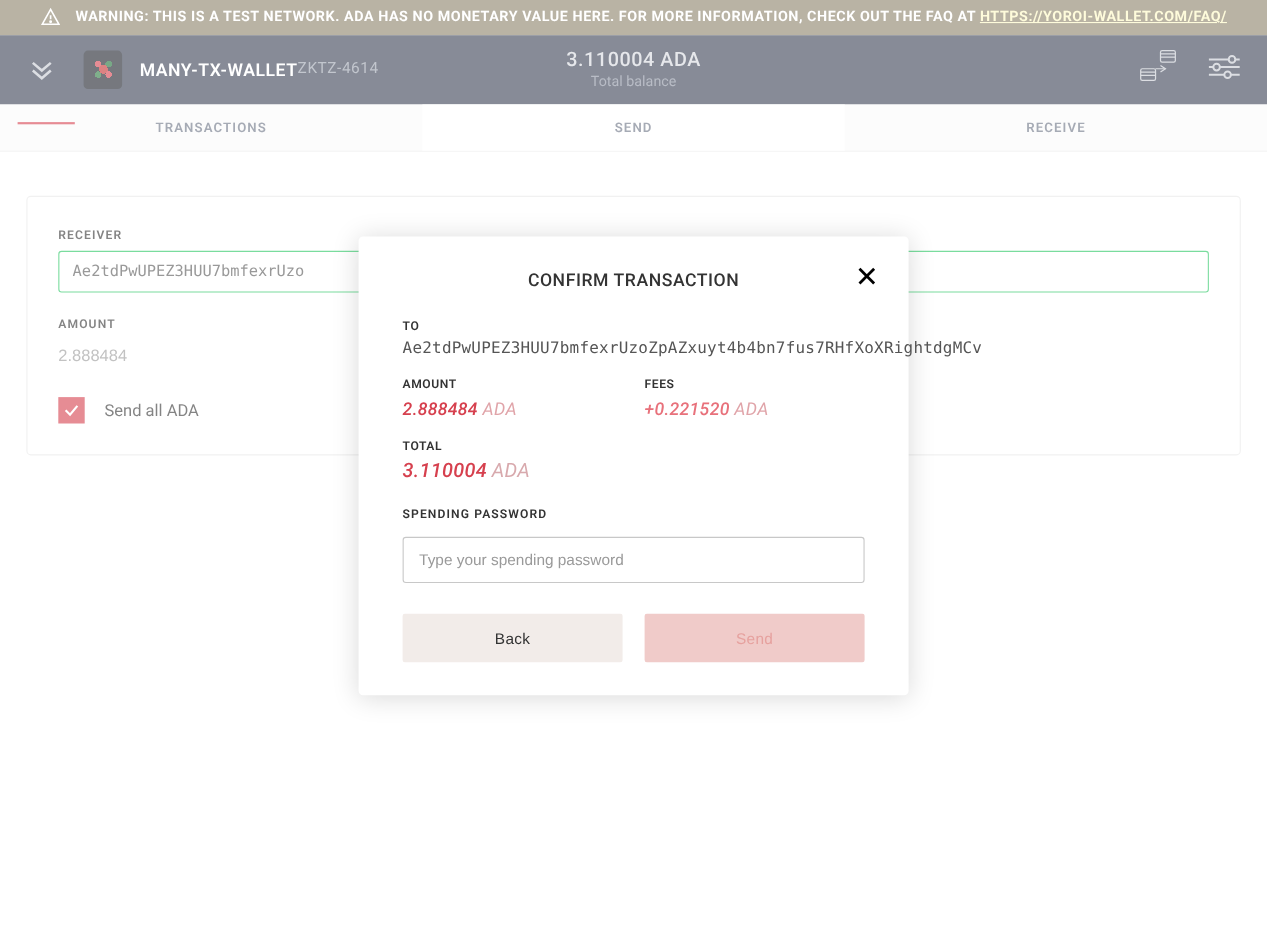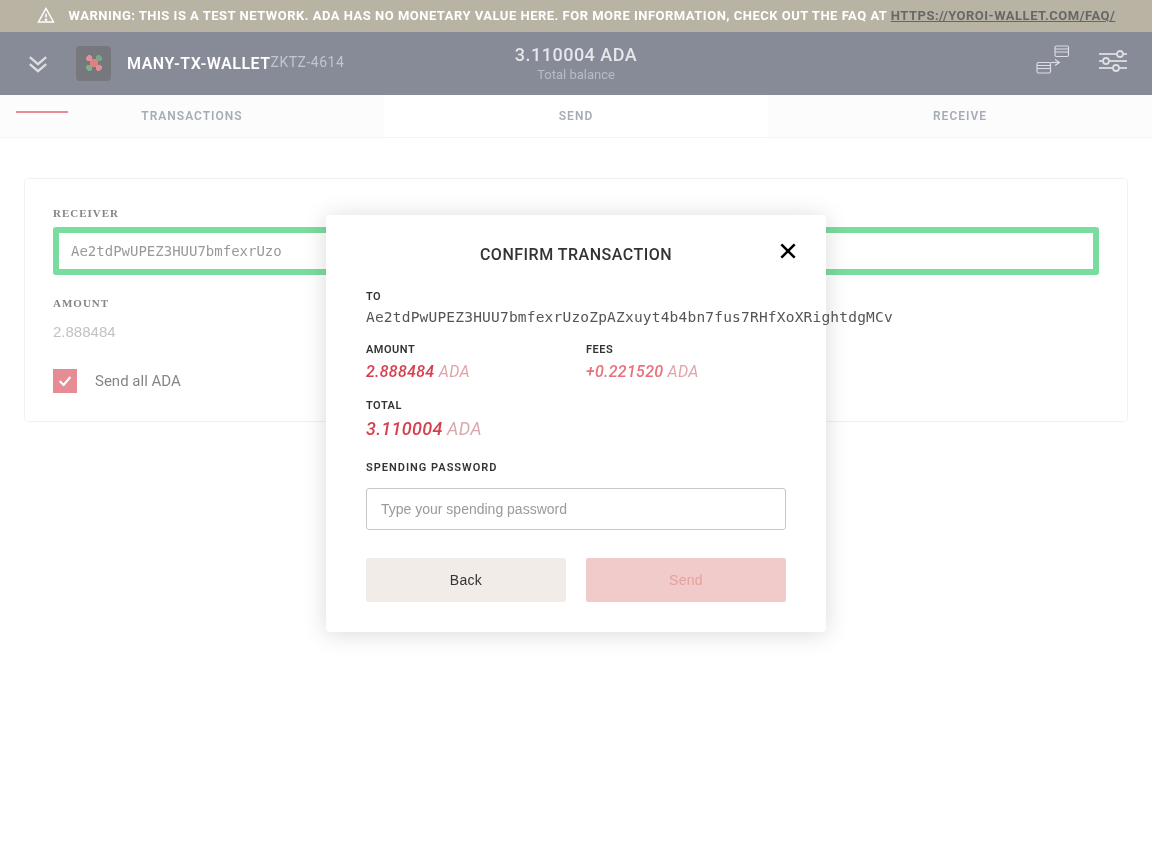--- a/index.html
+++ b/index.html
@@ -1,38 +1,38 @@
 <!DOCTYPE html>
 <html><head>
   <meta charset="utf-8">
   <style>
     * { box-sizing: border-box; margin: 0; padding: 0; }
     body { font-family: -apple-system, BlinkMacSystemFont, "Segoe UI", Roboto, sans-serif; background: #fff; width: 1152px; height: 847px; overflow: hidden; position: relative; color: #333; }
     .warning-bar { background: #8a8068; color: #fff; padding: 6px 20px; font-size: 13px; font-weight: 700; letter-spacing: 0.5px; display: flex; align-items: center; justify-content: center; line-height: 1.5; }
     .warning-bar svg { margin-right: 14px; flex-shrink: 0; }
     .warning-text { text-align: center; }
-    .warning-text a { color: #000000; text-decoration: underline; }
+    .warning-text a { color: #fef9c3; text-decoration: underline; }
     .header { background: #373f52; color: #fff; display: flex; align-items: center; padding: 0 24px; height: 63px; }
     .menu-btn { margin-right: 24px; display: flex; align-items: center; }
     .wallet-icon { width: 35px; height: 35px; border-radius: 4px; background: #1b1f29; display: flex; align-items: center; justify-content: center; margin-right: 16px; overflow: hidden; position: relative; }
     .wallet-icon-inner { width: 24px; height: 24px; background-image: radial-gradient(circle at 30% 30%, #d6404e 3px, transparent 3px), radial-gradient(circle at 70% 30%, #1f6f36 3px, transparent 3px), radial-gradient(circle at 50% 50%, #c53030 4px, transparent 4px), radial-gradient(circle at 30% 70%, #2a7a3e 3px, transparent 3px), radial-gradient(circle at 70% 70%, #d6404e 3px, transparent 3px); }
     .wallet-info { display: flex; flex-direction: row; }
     .wallet-name { font-size: 16px; font-weight: 600; letter-spacing: 0.5px; }
     .wallet-plate { font-size: 14px; color: #9aa0ad; letter-spacing: 0.5px; }
     .balance-block { position: absolute; left: 50%; transform: translateX(-50%); text-align: center; }
     .balance-amt { font-size: 18px; font-weight: 500; color: #d5d8de; letter-spacing: 0.5px; }
     .balance-lbl { font-size: 13px; color: #8a90a0; margin-top: 2px; }
     .header-icons { margin-left: auto; display: flex; gap: 28px; align-items: center; }
     .tabs { display: flex; background: #fafafa; border-bottom: 1px solid #eee; }
     .tab { flex: 1; text-align: center; padding: 14px 0; font-size: 12px; font-weight: 600; letter-spacing: 1px; color: #6b7384; cursor: pointer; }
     .tab.active { background: #fff; }
     .content { padding: 40px 24px; }
     .form-card { border: 1px solid #e8e8e8; border-radius: 4px; padding: 28px; }
-    .fld-lbl { font-size: 11px; font-weight: 600; letter-spacing: 1px; color: #333; margin-bottom: 8px; font-family: Liberation Serif, serif; }
-    .text-input { width: 100%; border: 6px solid #22c55e; border-radius: 3px; padding: 10px 12px; font-size: 14px; font-family: monospace; color: #555; background: #fff; }
+    .fld-lbl { font-size: 11px; font-weight: 600; letter-spacing: 1px; color: #333; margin-bottom: 8px; }
+    .text-input { width: 100%; border: 1px solid #22c55e; border-radius: 3px; padding: 10px 12px; font-size: 14px; font-family: monospace; color: #555; background: #fff; }
     .amount-row { display: flex; justify-content: space-between; margin-top: 22px; }
     .amount-left { flex: 1; }
     .amount-right { text-align: right; padding-top: 4px; }
     .fees-text { font-size: 12px; color: #aaa; margin-bottom: 6px; letter-spacing: 0.3px; }
     .eq-text { font-size: 14px; color: #aaa; letter-spacing: 0.3px; }
     .amount-input { width: 100%; border: none; padding: 6px 0; font-size: 15px; color: #999; background: transparent; border-bottom: 1px solid transparent; }
     .sendall-row { display: flex; align-items: center; margin-top: 22px; }
     .checkbox { width: 24px; height: 24px; background: #d6404e; display: flex; align-items: center; justify-content: center; margin-right: 18px; }
     .sendall-lbl { font-size: 15px; color: #333; }
     .overlay { position: absolute; inset: 0; background: rgba(255,255,255,0.4); display: flex; align-items: center; justify-content: center; }

